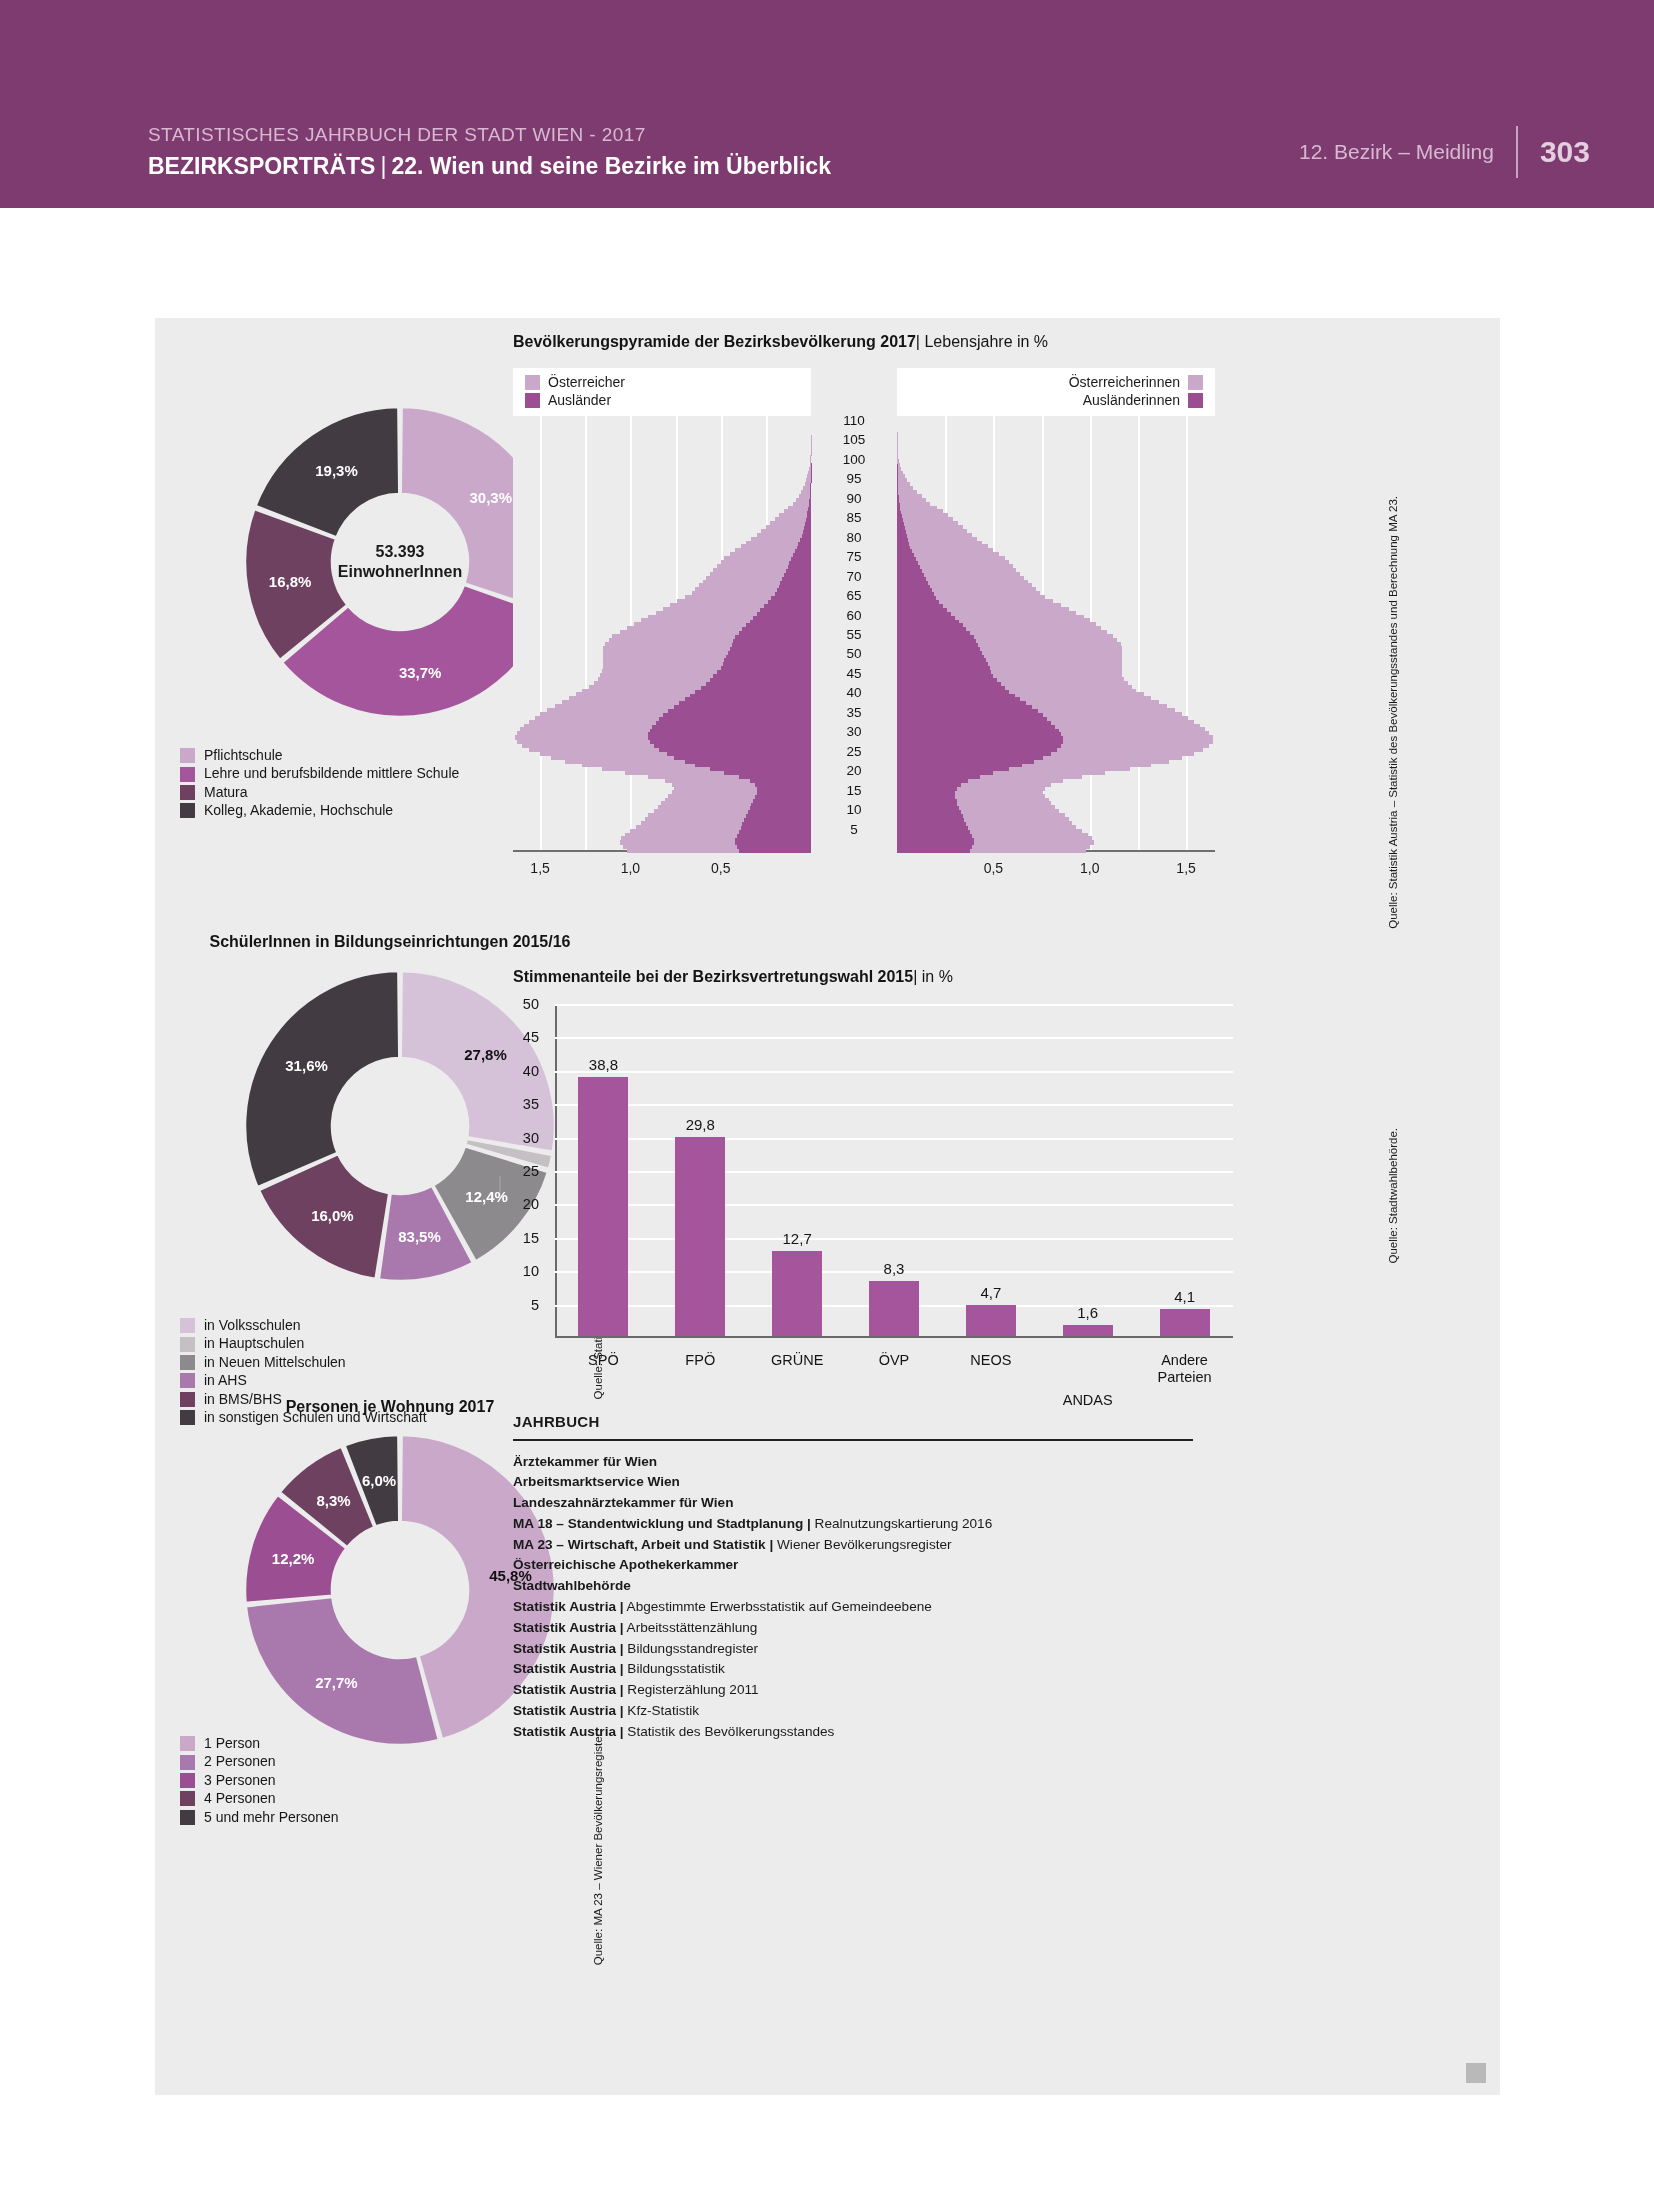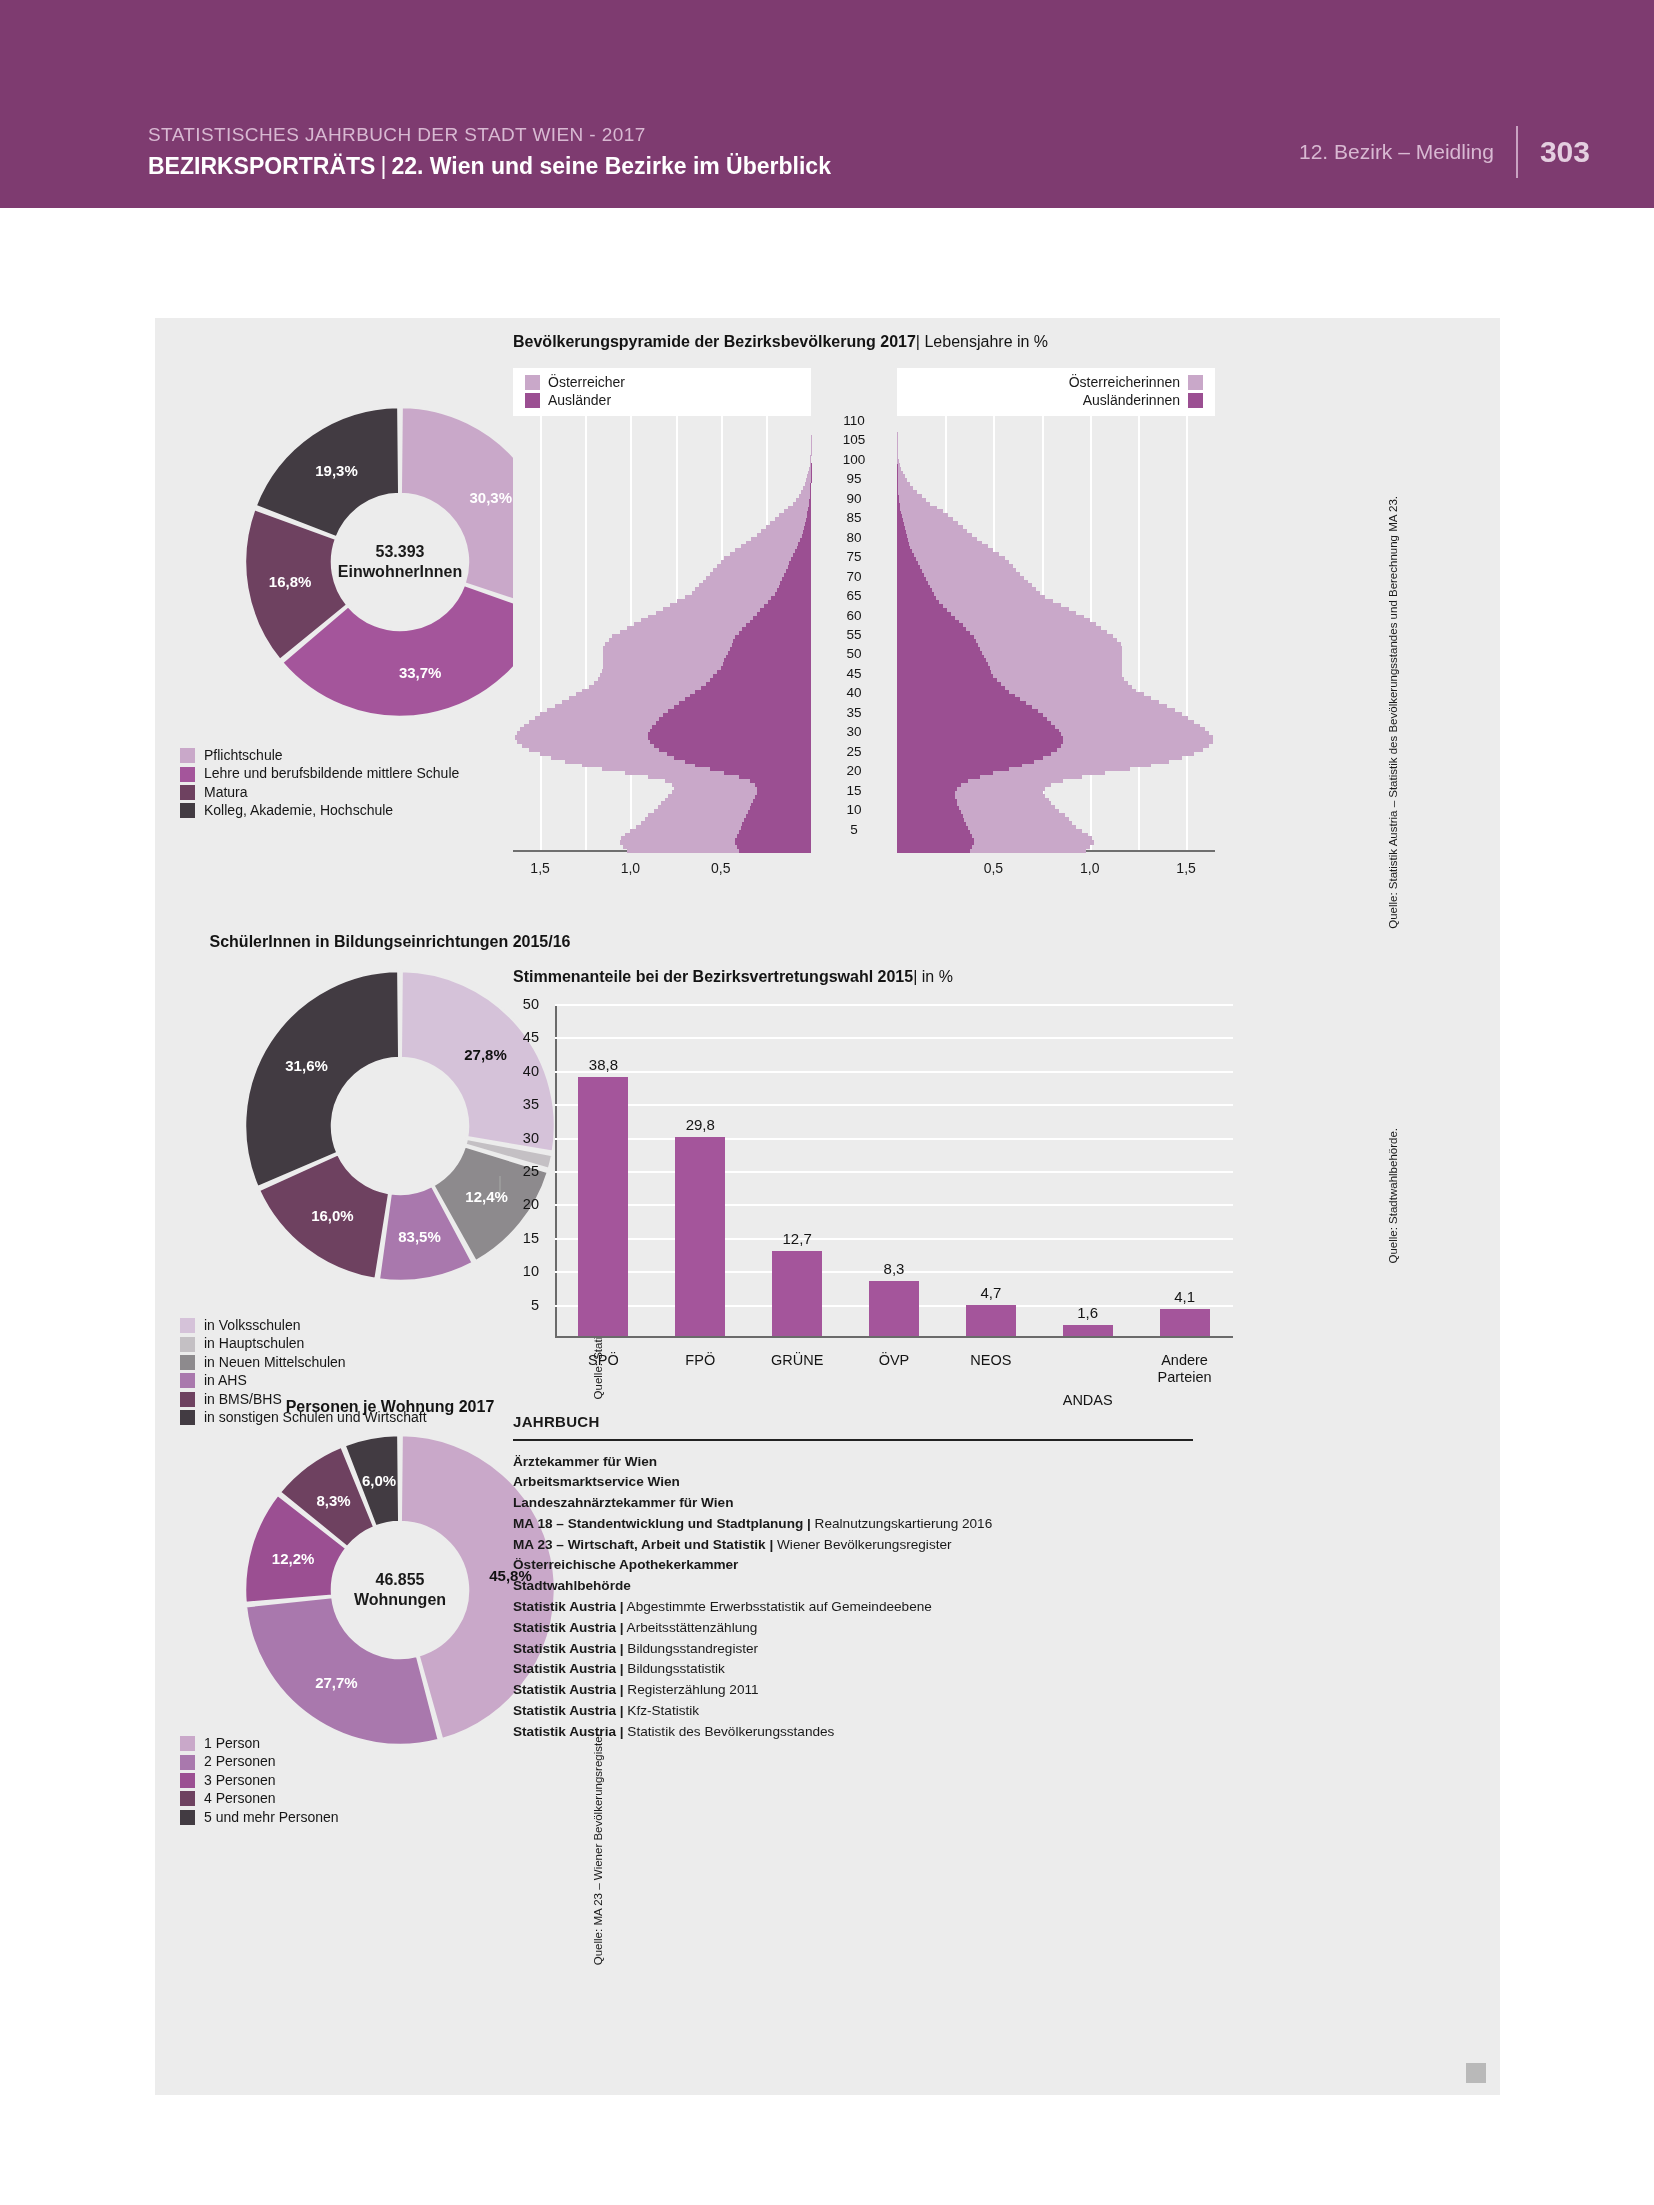--- a/index.html
+++ b/index.html
@@ -271,24 +271,20 @@
     <div class="donut" id="donut-dwellings" style="left:85px; top:1112px; width:320px; height:320px;">
       <svg width="320" height="320" viewBox="0 0 320 320">
         <g id="dwl-slices">
             <path d="M 161.62312653801808 5.00849874834563 A 155 155 0 0 1 201.99515320591968 309.2025707124758 L 178.42368011614542 225.4566116674087 A 68 68 0 0 0 160.7120813199047 92.00372848314518 Z" fill="#c9a8c9" stroke="#ececec" stroke-width="2.5"></path>
             <path d="M 198.86128009130834 310.04932825462726 A 155 155 0 0 1 5.849106217917665 176.20191180648646 L 92.37251111495742 167.10793550220052 A 68 68 0 0 0 177.04881965296107 225.8280923955784 Z" fill="#a978ad" stroke="#ececec" stroke-width="2.5"></path>
             <path d="M 5.543606816326843 172.970065716509 A 155 155 0 0 1 37.72521032917207 64.74310622871018 L 106.35686646699162 118.20987886162769 A 68 68 0 0 0 92.2384855710337 165.6900933465975 Z" fill="#9b4f92" stroke="#ececec" stroke-width="2.5"></path>
             <path d="M 39.746937077299506 62.2032676532133 A 155 155 0 0 1 101.43467804313747 16.490059354450864 L 134.30682649634417 97.04080023292039 A 68 68 0 0 0 107.24381755649269 117.09562709947423 Z" fill="#6e4160" stroke="#ececec" stroke-width="2.5"></path>
             <path d="M 104.45296782047839 15.295033892933759 A 155 155 0 0 1 158.37687346198183 5.00849874834563 L 159.28791868009526 92.00372848314518 A 68 68 0 0 0 135.63097943091955 96.51653099819029 Z" fill="#423b42" stroke="#ececec" stroke-width="2.5"></path>
           </g>
       </svg>
-      <div class="hole" style="left:93px; top:93px; width:134px; height:134px;">
-        <div class="n">46.855</div>
-        <div class="l">Wohnungen</div>
-      </div>
       <div id="dwl-labels">
           <div class="slice-label black" style="left: 270.531px; top: 145.331px;">45,8%</div>
           <div class="slice-label dark" style="left: 96.4614px; top: 251.625px;">27,7%</div>
           <div class="slice-label dark" style="left: 53.1248px; top: 128.22px;">12,2%</div>
           <div class="slice-label dark" style="left: 93.6147px; top: 70.4163px;">8,3%</div>
           <div class="slice-label dark" style="left: 139.107px; top: 50.475px;">6,0%</div>
         </div>
     </div>
 
     <div class="legend" id="legend-dwellings" style="left:25px; top:1418px;">

